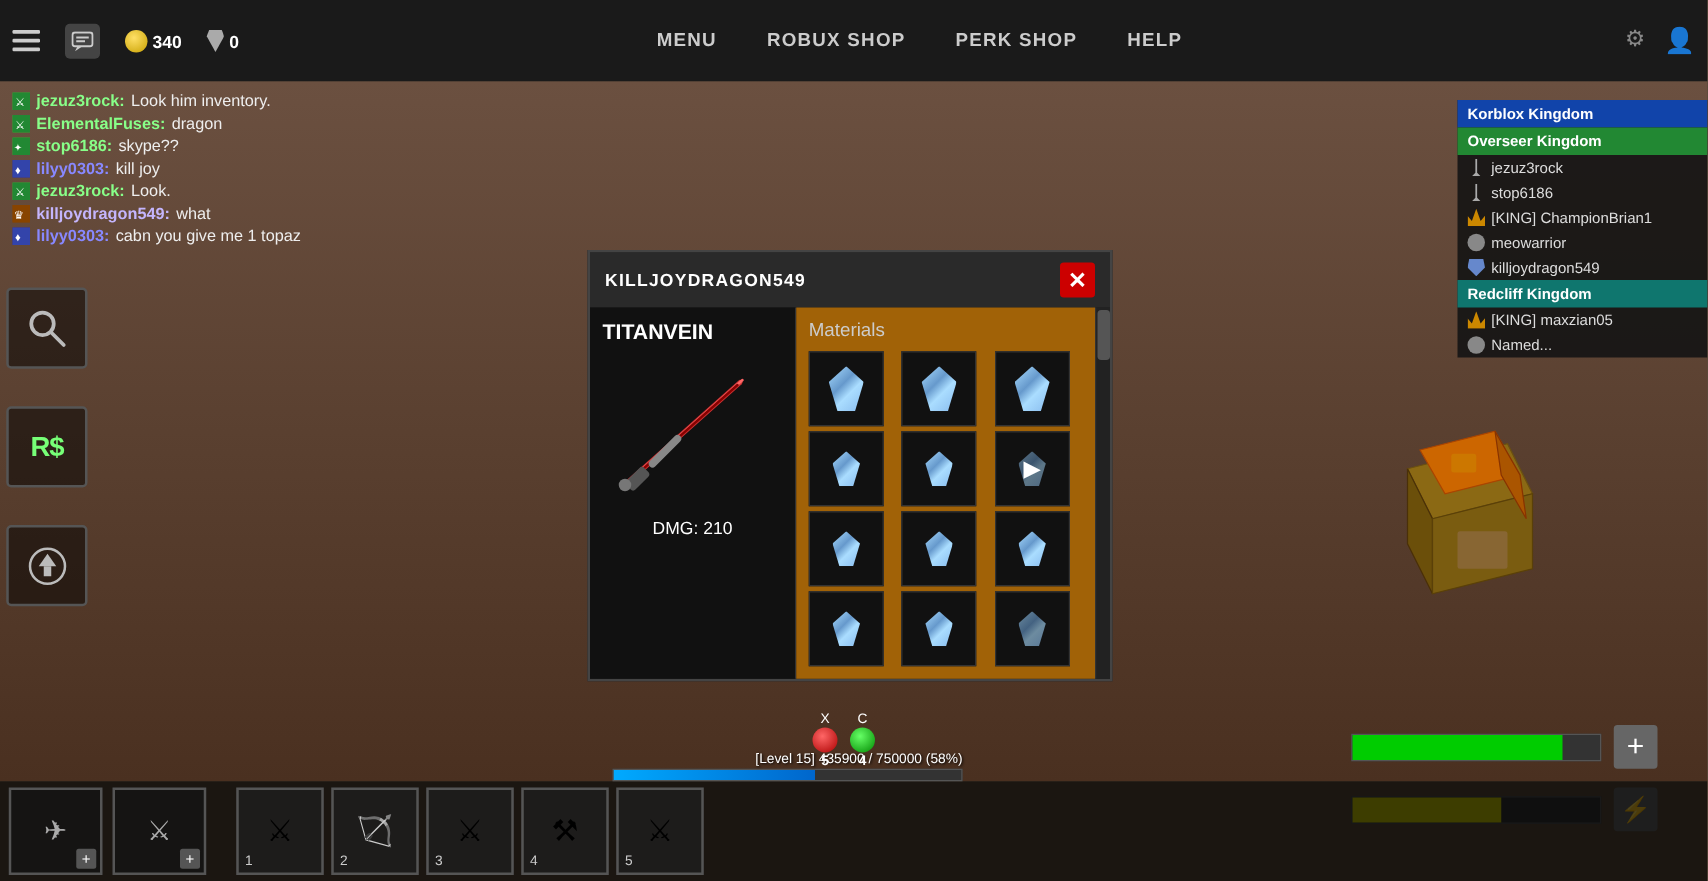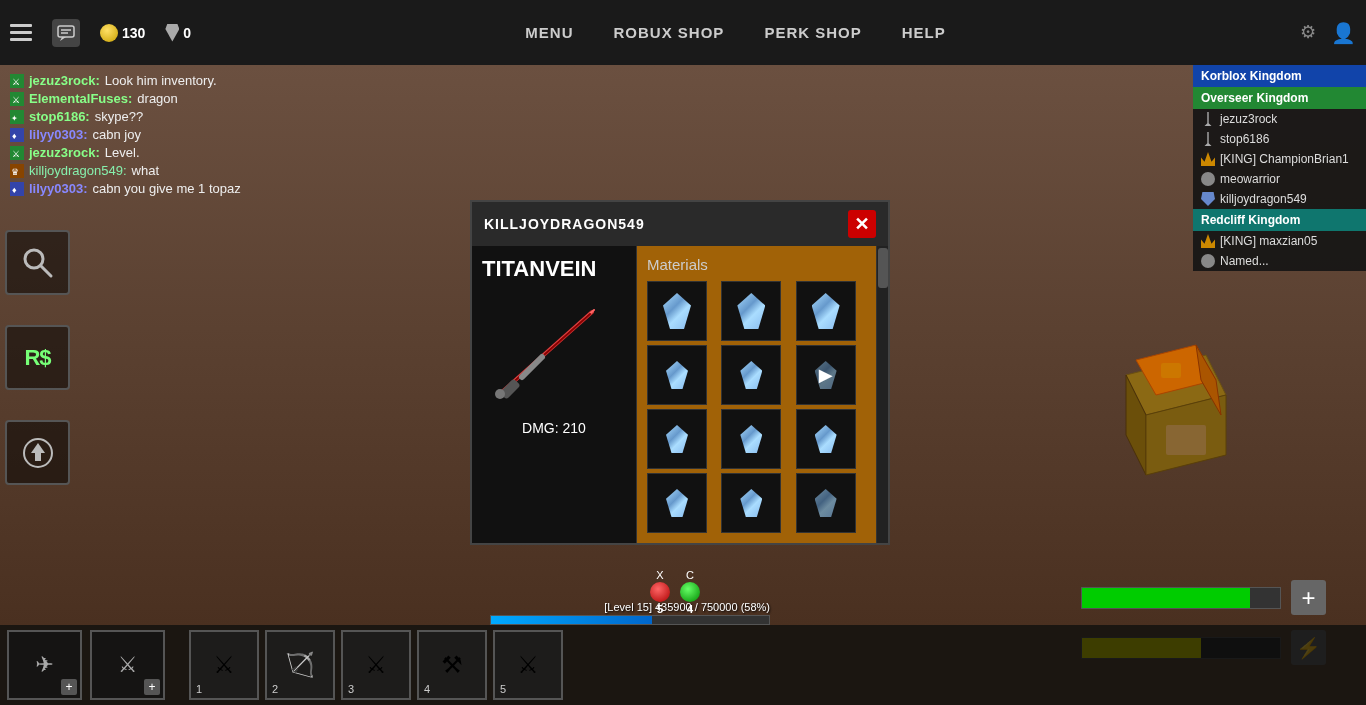--- a/index.html
+++ b/index.html
@@ -84,21 +84,21 @@
       flex-shrink: 0;
       margin-top: 1px;
       display: inline-flex;
       align-items: center;
       justify-content: center;
     }
     .badge-green { background: #3a3; }
     .badge-blue { background: #33a; }
     .username-green { color: #88ff88; font-weight: bold; }
     .username-blue { color: #8888ff; font-weight: bold; }
-    .username-yellow { color: #86efac; font-weight: normal; }
+    .username-yellow { color: #c4b5fd; font-weight: bold; }
     .chat-text { color: #eee; }
 
     
     #left-sidebar {
       position: absolute;
       top: 80px; left: 0;
       width: 75px;
       display: flex;
       flex-direction: column;
       align-items: center;
@@ -159,21 +159,21 @@
       padding: 0;
     }
     #modal-left {
       width: 165px;
       background: #111;
       padding: 10px;
       border-right: 1px solid #333;
     }
     #item-name {
       color: #fff;
-      font-size: 22px;
+      font-size: 17px;
       font-weight: bold;
       margin-bottom: 10px;
     }
     #item-image-area {
       width: 140px;
       height: 120px;
       display: flex;
       align-items: center;
       justify-content: center;
       margin-bottom: 8px;
@@ -232,22 +232,22 @@
       height: 40px;
       background: #555;
       margin: 2px auto;
       border-radius: 3px;
       cursor: pointer;
     }
 
     
     #player-list {
       position: absolute;
-      top: 65px; right: 0;
-      width: 173px;
+      top: 80px; right: 0;
+      width: 200px;
       background: rgba(20,20,20,0.9);
       z-index: 10;
     }
     .player-list-header {
       padding: 4px 8px;
       font-size: 12px;
       font-weight: bold;
       color: #fff;
       background: #333;
     }
@@ -520,21 +520,21 @@
     <svg width="18" height="16" viewBox="0 0 18 16">
       <rect x="1" y="1" width="16" height="11" rx="2" fill="none" stroke="#ccc" stroke-width="1.5"></rect>
       <polygon points="5,12 3,16 9,12" fill="#ccc"></polygon>
       <line x1="4" y1="5" x2="14" y2="5" stroke="#ccc" stroke-width="1.5"></line>
       <line x1="4" y1="8" x2="11" y2="8" stroke="#ccc" stroke-width="1.5"></line>
     </svg>
   </div>
 
   <div class="topbar-stat">
     <span class="coin-icon"></span>
-    <span>130</span>
+    <span>340</span>
   </div>
 
   <div class="topbar-stat">
     <span class="pin-icon"></span>
     <span>0</span>
   </div>
 
   <div class="topbar-sep"></div>
 
   <div class="topbar-nav">
@@ -584,31 +584,31 @@
     <span class="chat-text">skype??</span>
   </div>
   <div class="chat-line">
     <span class="chat-badge badge-blue">
       <svg width="14" height="14">
           <rect width="14" height="14" fill="#3344aa"></rect>
           <text x="2" y="11" fill="#fff" font-size="9">♦</text>
         </svg>
     </span>
     <span class="username-blue">lilyy0303:</span>
-    <span class="chat-text">cabn joy</span>
+    <span class="chat-text">kill joy</span>
   </div>
   <div class="chat-line">
     <span class="chat-badge badge-green">
       <svg width="14" height="14">
           <rect width="14" height="14" fill="#228833"></rect>
           <text x="2" y="11" fill="#fff" font-size="9">⚔</text>
         </svg>
     </span>
     <span class="username-green">jezuz3rock:</span>
-    <span class="chat-text">Level.</span>
+    <span class="chat-text">Look.</span>
   </div>
   <div class="chat-line">
     <span class="chat-badge" style="background:#884400;">
       <svg width="14" height="14">
           <rect width="14" height="14" fill="#884400"></rect>
           <text x="1" y="11" fill="#fff" font-size="9">♛</text>
         </svg>
     </span>
     <span class="username-yellow">killjoydragon549:</span>
     <span class="chat-text">what</span>

